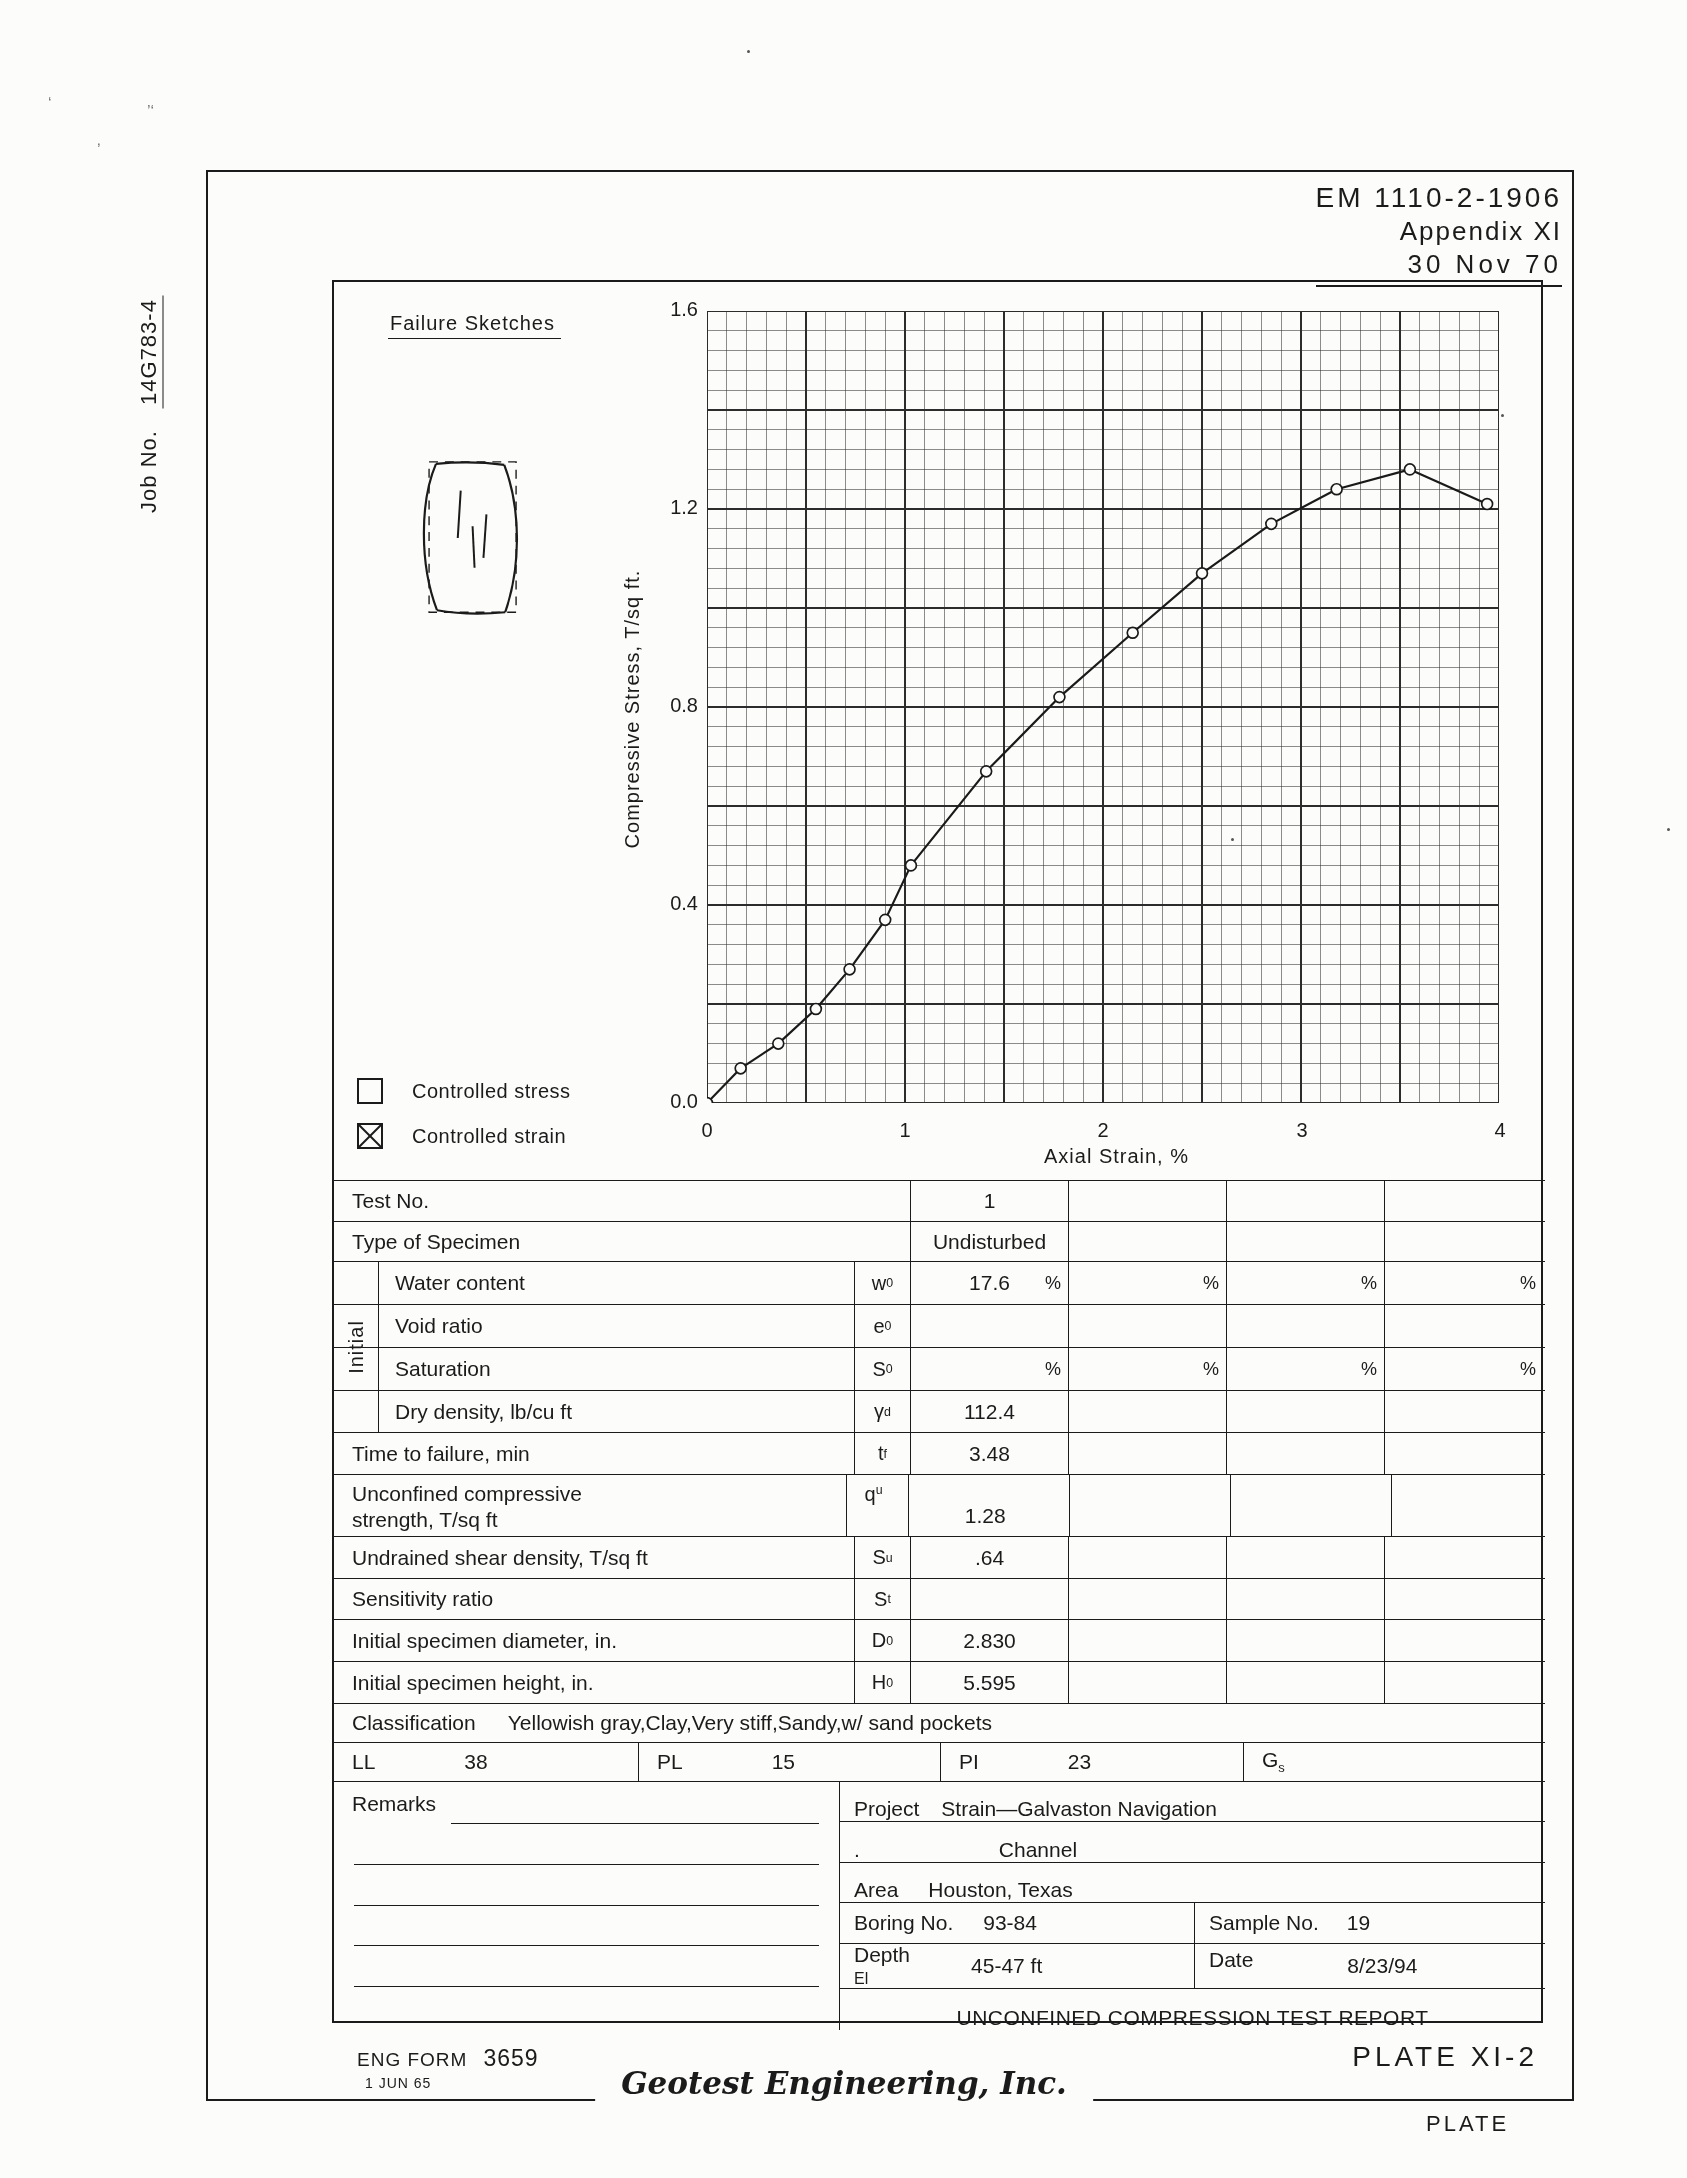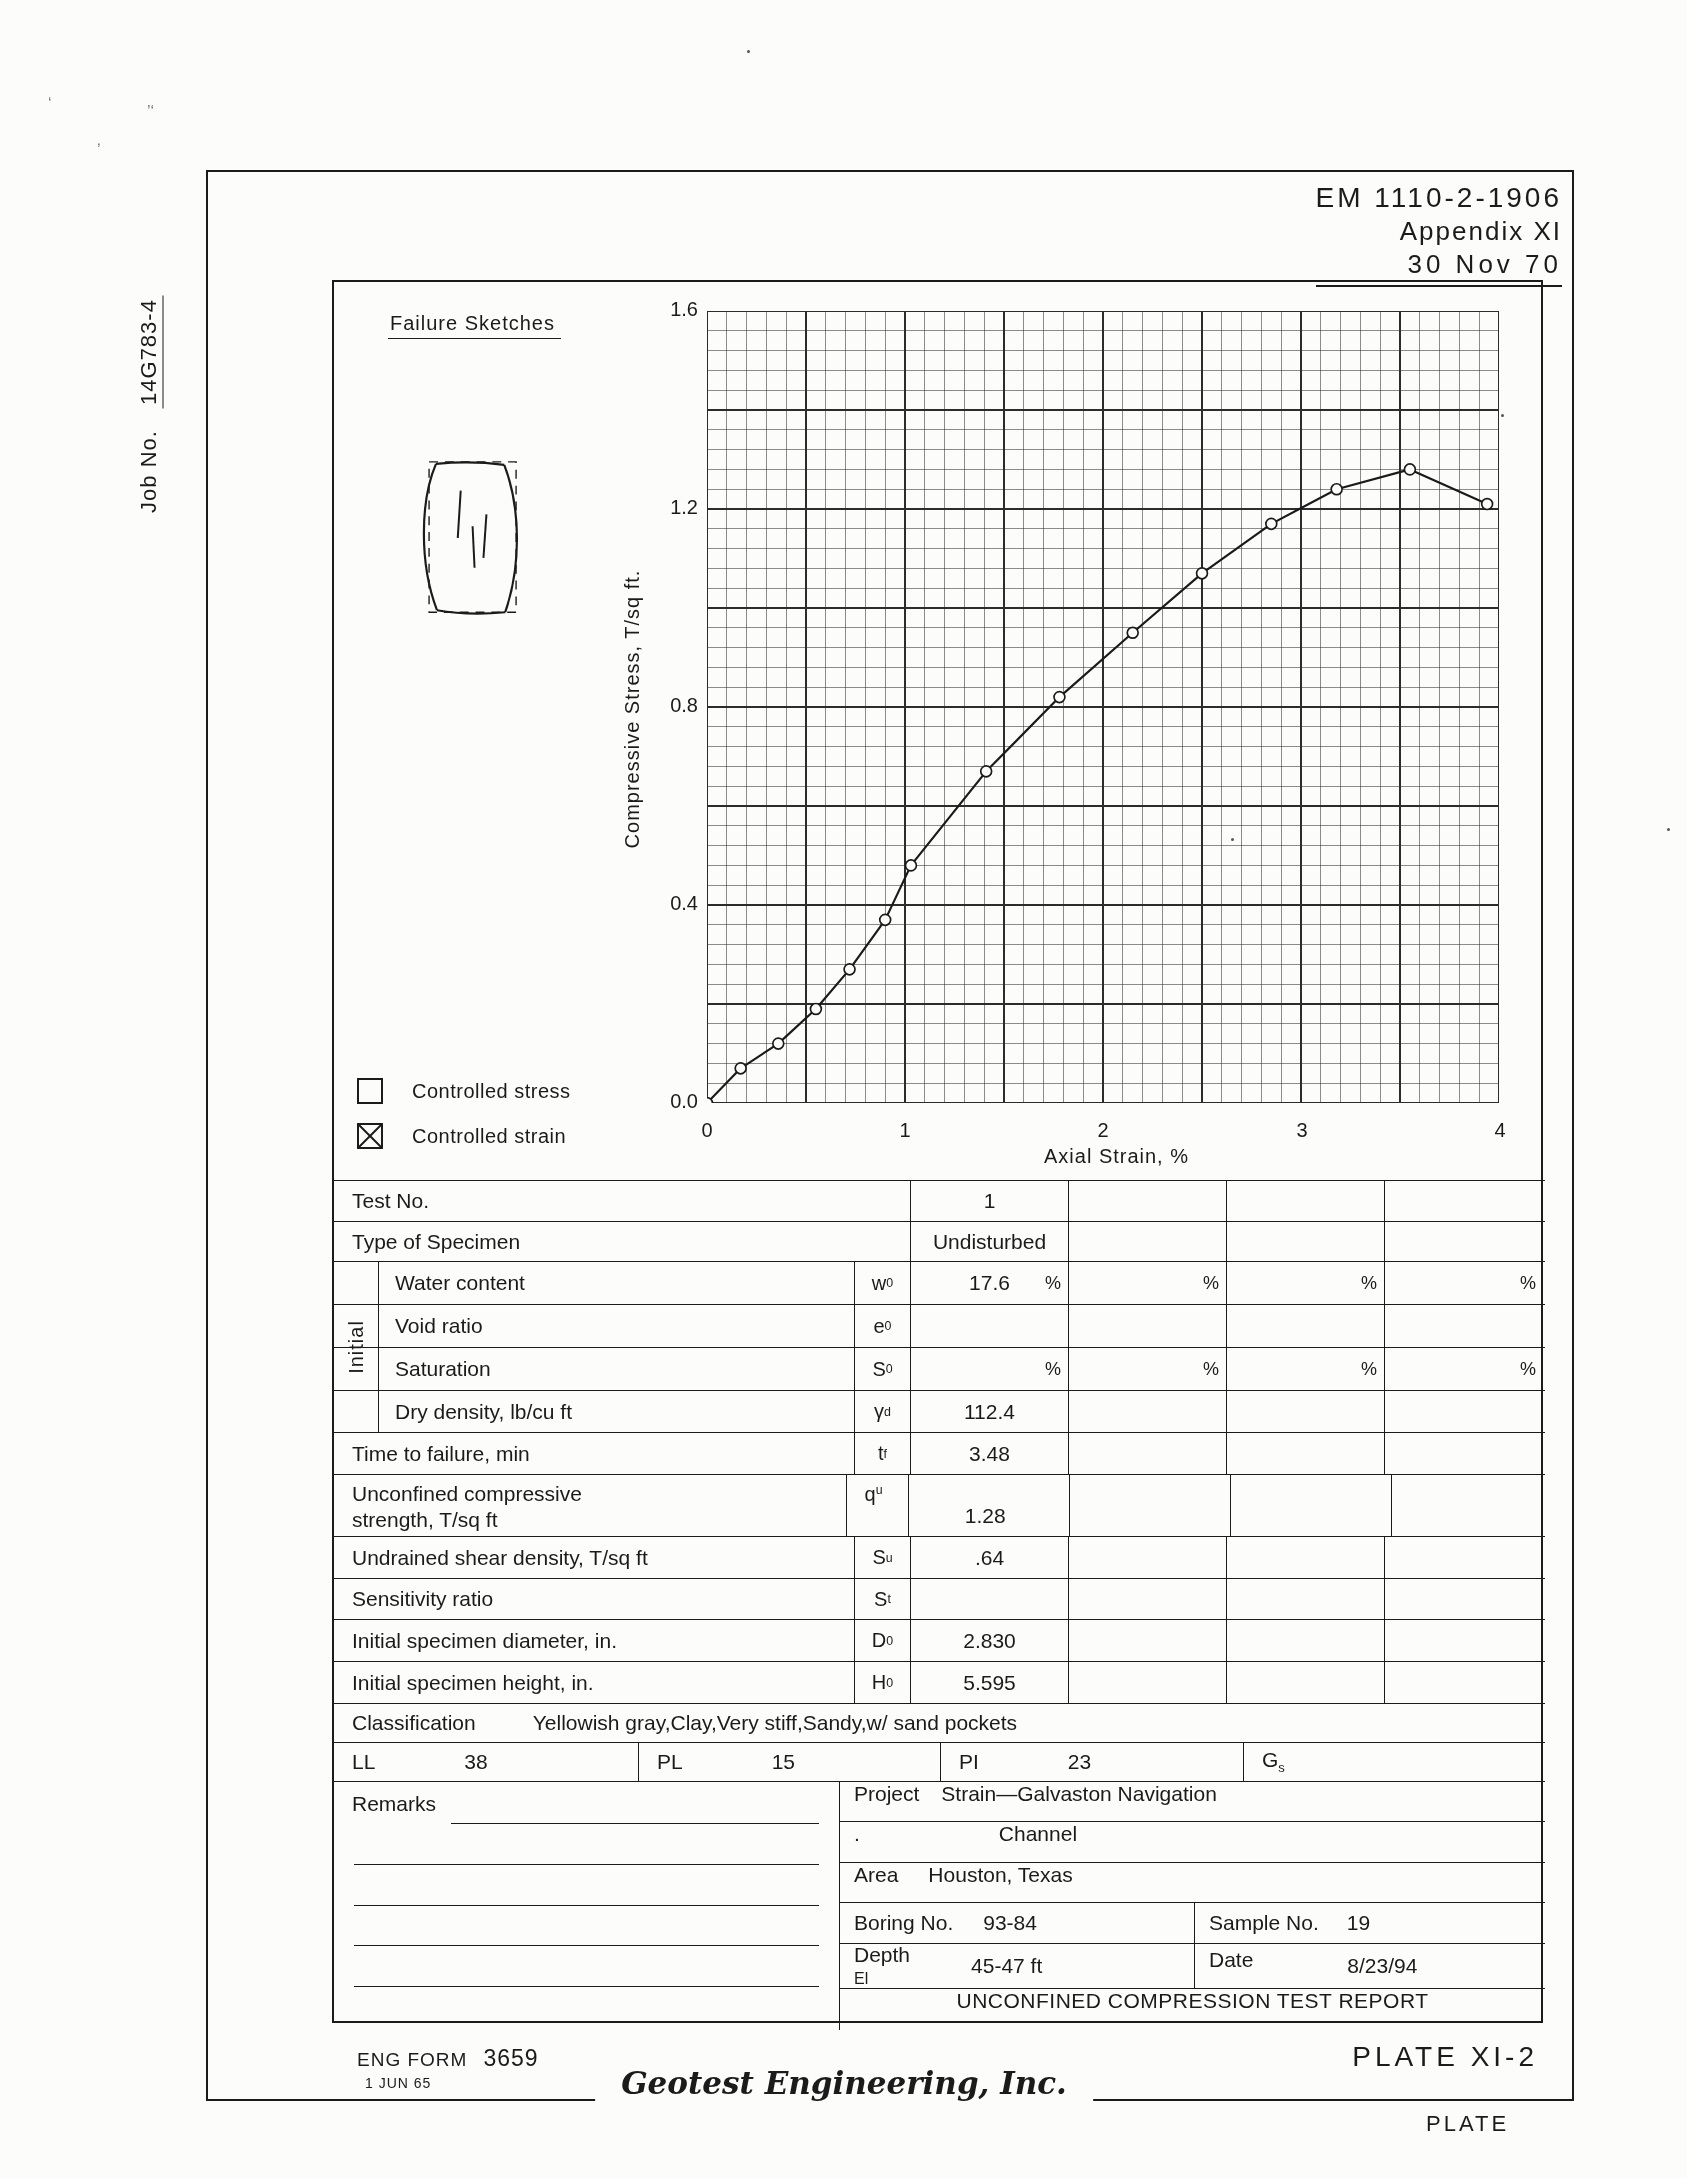--- a/index.html
+++ b/index.html
@@ -42,29 +42,29 @@
   .lbl2{padding-left:16px;}
   .sym{justify-content:center;font-size:20px;}
   .vcell{position:relative;justify-content:center;}
   .pct{position:absolute;right:7px;top:50%;transform:translateY(-50%);font-size:18px;}
   sub{font-size:0.62em;}
   .init-wrap{position:relative;}
   .init-label{position:absolute;left:-63px;top:63px;width:169px;height:44px;
         transform:rotate(-90deg);display:flex;align-items:center;justify-content:center;
         font-size:20px;letter-spacing:1px;}
   .two-line{display:block;line-height:1.25;padding-top:6px;}
-  .class-row .cell{gap:57px;text-align:right;}
+  .class-row .cell{gap:32px;text-align:right;}
   .att-cell{gap:0;}
   .att-val{margin-left:89px;}
   
   .remarks-cell{position:relative;display:block;border-right:1.8px solid #1b1b1b;box-sizing:border-box;}
   .remarks-word{position:absolute;left:18px;top:10px;font-size:21px;}
   .r-line{position:absolute;border-top:1.6px solid #1b1b1b;}
   .proj-col{display:flex;flex-direction:column;}
-  .p-row{display:flex;align-items:flex-start;border-bottom:1.8px solid #1b1b1b;box-sizing:border-box;font-size:21px;}
+  .p-row{display:flex;align-items:flex-end;border-bottom:1.8px solid #1b1b1b;box-sizing:border-box;font-size:21px;}
   .p-row.last{border-bottom:none;justify-content:center;letter-spacing:0.5px;}
   .p-split{box-sizing:border-box;display:flex;align-items:center;height:100%;}
   .depth-lbl{line-height:1.05;padding-left:14px;font-size:21px;}
   .depth-lbl .el{font-size:16px;}
   
   .eng-form{position:absolute;left:149px;top:1873px;}
   .eng-form .row1{display:flex;align-items:baseline;gap:16px;}
   .eng-form .ef{font-size:19px;letter-spacing:1px;}
   .eng-form .num{font-size:23px;letter-spacing:1px;}
   .eng-form .date{font-size:14px;letter-spacing:1px;margin-top:3px;margin-left:8px;}

